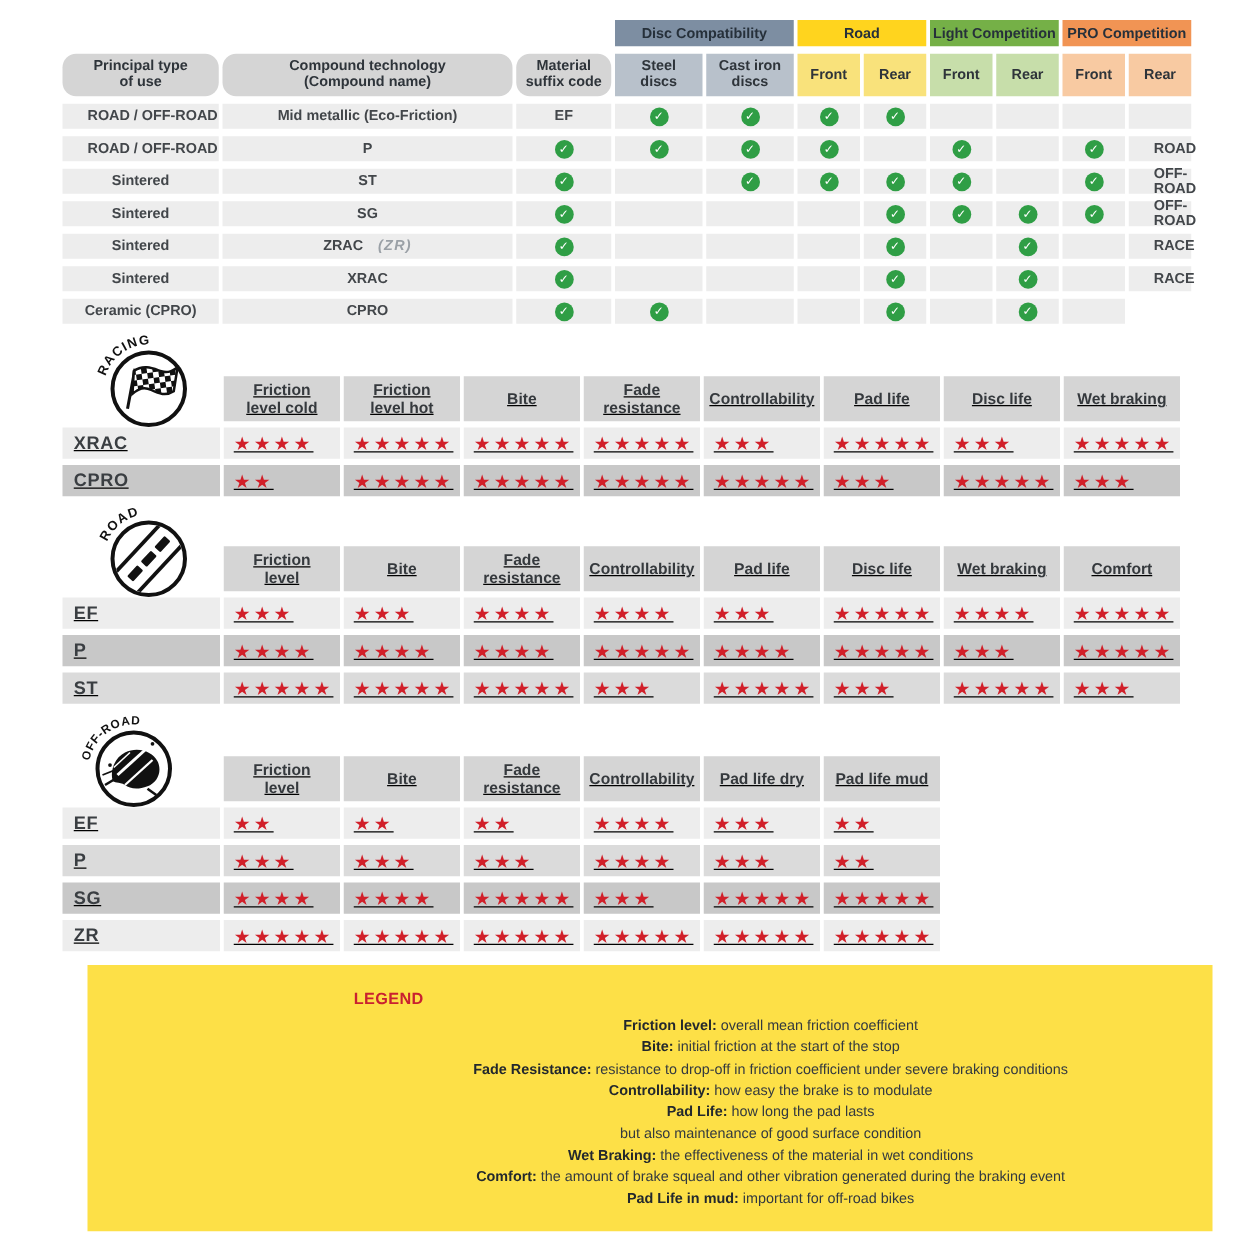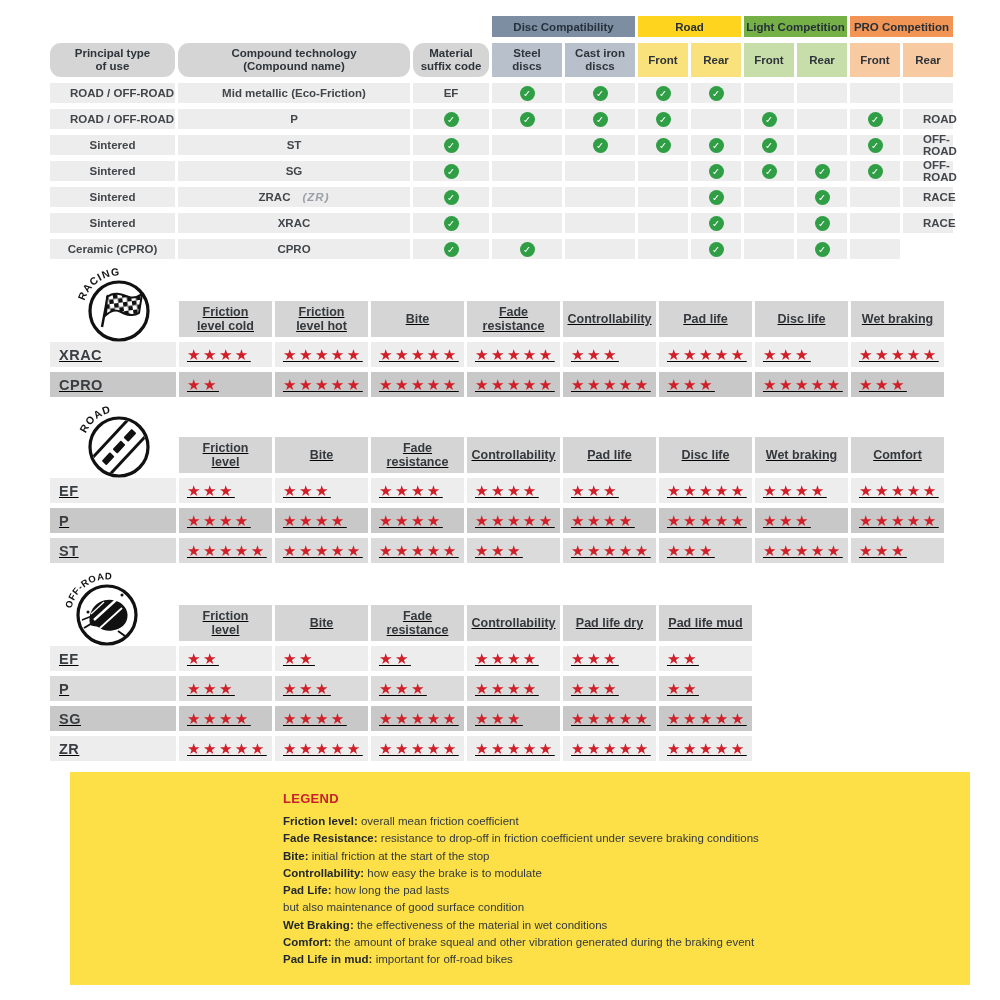--- a/index.html
+++ b/index.html
@@ -48,21 +48,21 @@
   .icon{position:absolute;width:88px;height:84px;}
   #icon-racing{left:72px;top:264px;} #icon-road{left:72px;top:400px;}
   #icon-offroad{left:60px;top:568px;}
   .arc-label{font-size:10.5px;font-weight:bold;fill:#111;letter-spacing:1px;
              font-family:"Liberation Sans",sans-serif;}
 
   
   .legend{position:absolute;left:50px;top:772px;width:900px;height:213px;
           background:#fde047;box-sizing:border-box;padding:19px 20px 0 213px;margin-left:20px;}
   .lg-title{color:#c92130;font-weight:bold;font-size:13px;margin-bottom:7px;letter-spacing:.3px;}
-  .lg-line{font-size:11.5px;color:#33393f;line-height:17.3px;}
+  .lg-line{font-size:11.5px;color:#33393f;line-height:17.3px;text-align:center;}
   .lg-line b{color:#23282d;}
 </style>
 </head>
 <body>
 
 <div class="stage">
 
   <div class="compat">
       <div class="blank"></div>
       <div class="group g-disc">Disc Compatibility</div>
@@ -386,22 +386,22 @@
       <div class="stars bg-light">★★★★★</div>
       <div class="stars bg-light">★★★★★</div>
       <div class="stars bg-light">★★★★★</div>
       <div class="stars bg-light">★★★★★</div>
     </div>
 
   <div class="legend">
     <div class="lg-title">LEGEND</div>
     <div>
         <div class="lg-line"><b>Friction level: </b><span>overall mean friction coefficient</span></div>
+        <div class="lg-line"><b>Bite: </b><span>initial friction at the start of the stop</span></div>
         <div class="lg-line"><b>Fade Resistance: </b><span>resistance to drop-off in friction coefficient under severe braking conditions</span></div>
-        <div class="lg-line"><b>Bite: </b><span>initial friction at the start of the stop</span></div>
         <div class="lg-line"><b>Controllability: </b><span>how easy the brake is to modulate</span></div>
         <div class="lg-line"><b>Pad Life: </b><span>how long the pad lasts</span></div>
         <div class="lg-line"><span>but also maintenance of good surface condition</span></div>
         <div class="lg-line"><b>Wet Braking: </b><span>the effectiveness of the material in wet conditions</span></div>
         <div class="lg-line"><b>Comfort: </b><span>the amount of brake squeal and other vibration generated during the braking event</span></div>
         <div class="lg-line"><b>Pad Life in mud: </b><span>important for off-road bikes</span></div>
       </div>
   </div>
 
 </div>

